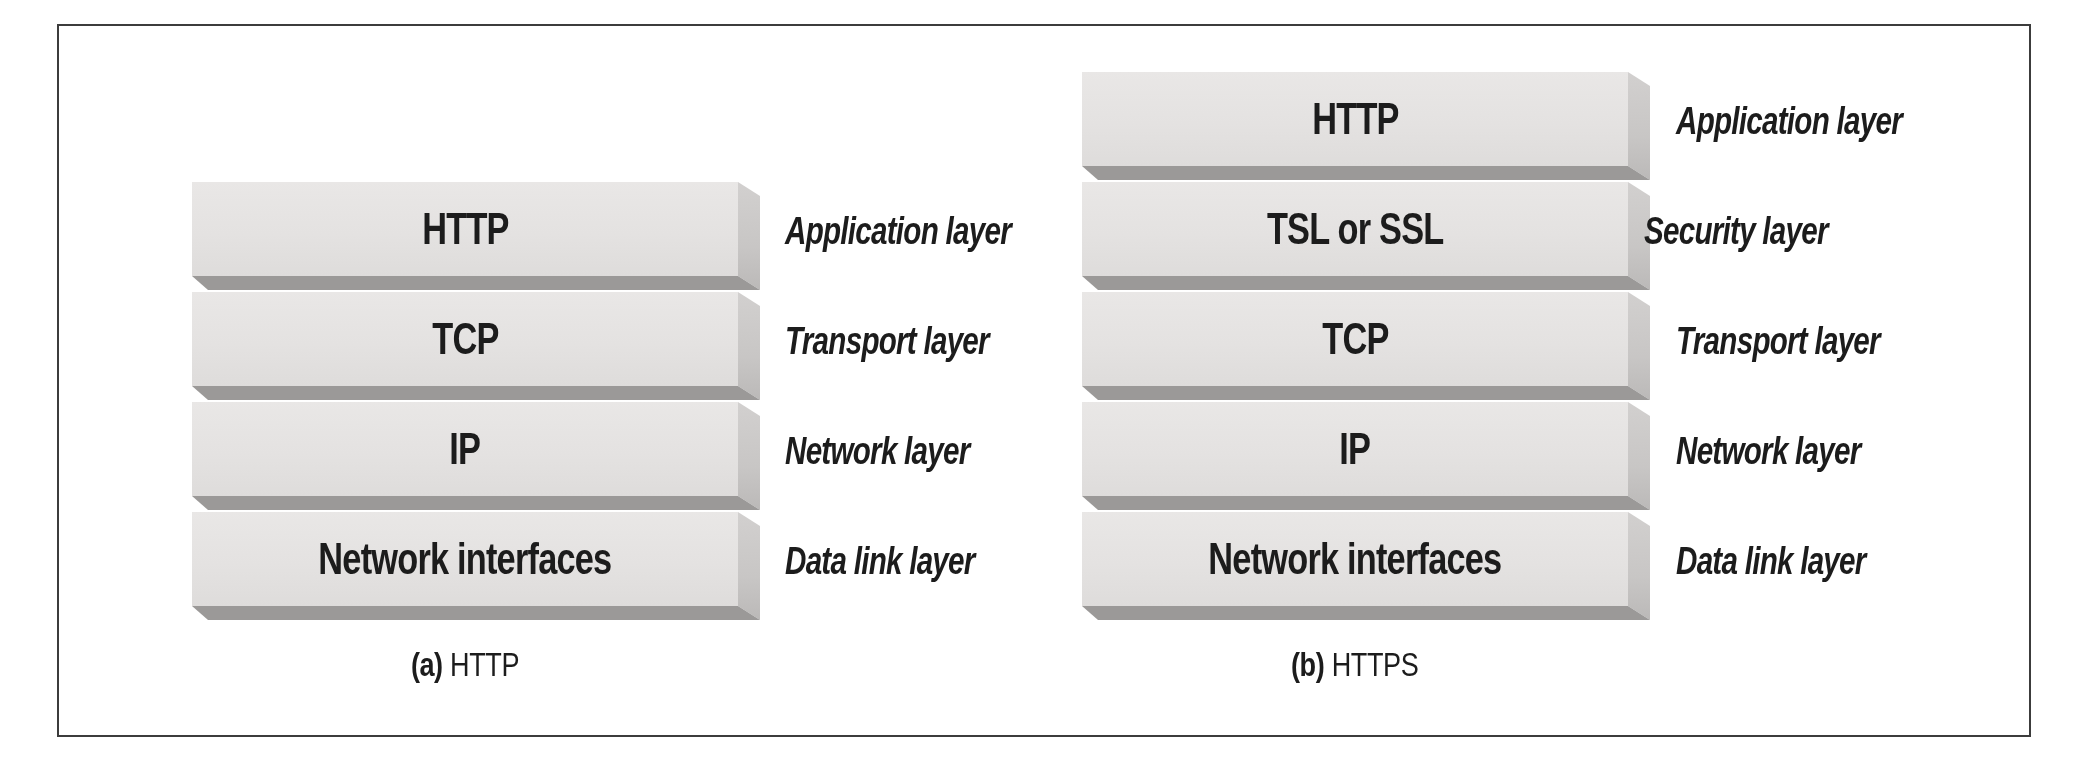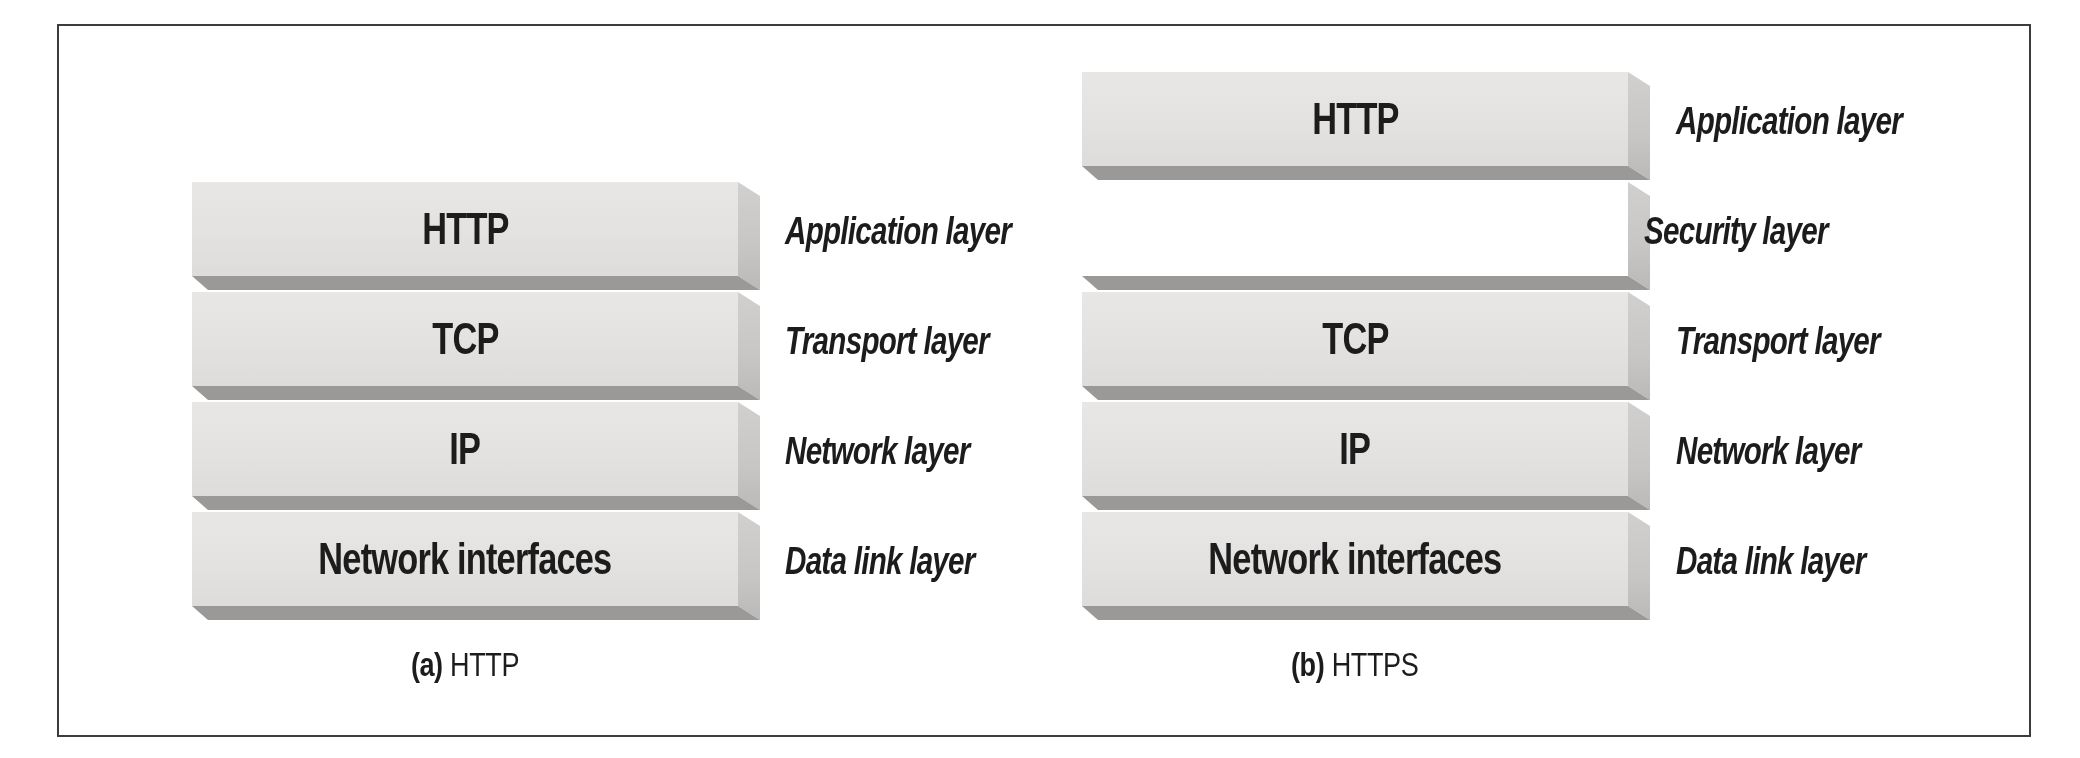--- a/index.html
+++ b/index.html
@@ -102,20 +102,23 @@
 </div>
 
 <div class="box3d" style="left:1082px; top:72px">
   <div class="face">
     <span class="ptext">HTTP</span>
   </div>
   <div class="side"></div>
   <div class="bot"></div>
 </div>
 <div class="box3d" style="left:1082px; top:182px">
+  <div class="face">
+    <span class="ptext">TSL or SSL</span>
+  </div>
   <div class="side"></div>
   <div class="bot"></div>
 </div>
 <div class="box3d" style="left:1082px; top:292px">
   <div class="face">
     <span class="ptext">TCP</span>
   </div>
   <div class="side"></div>
   <div class="bot"></div>
 </div>

